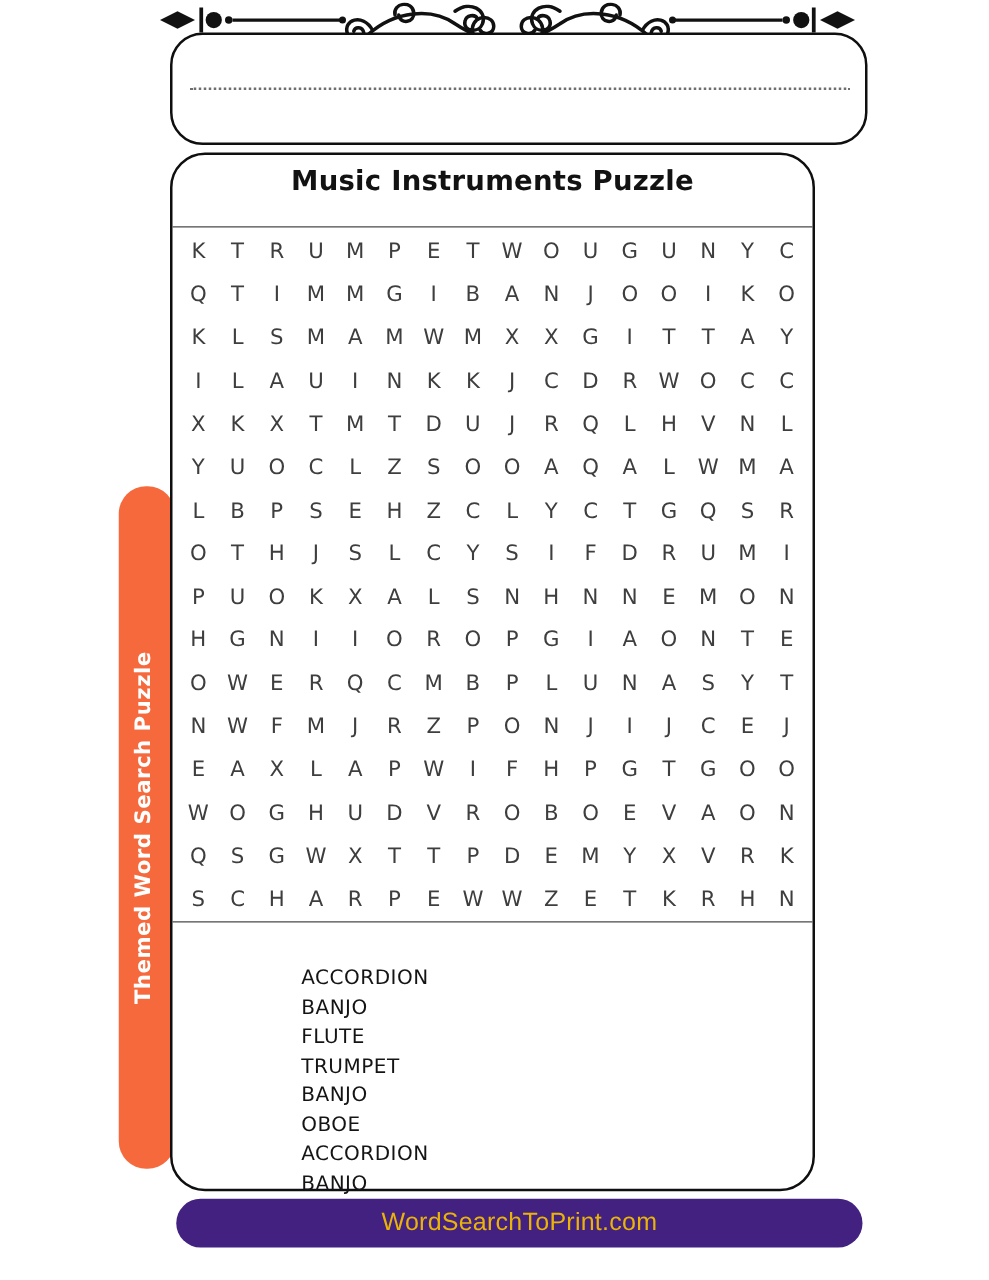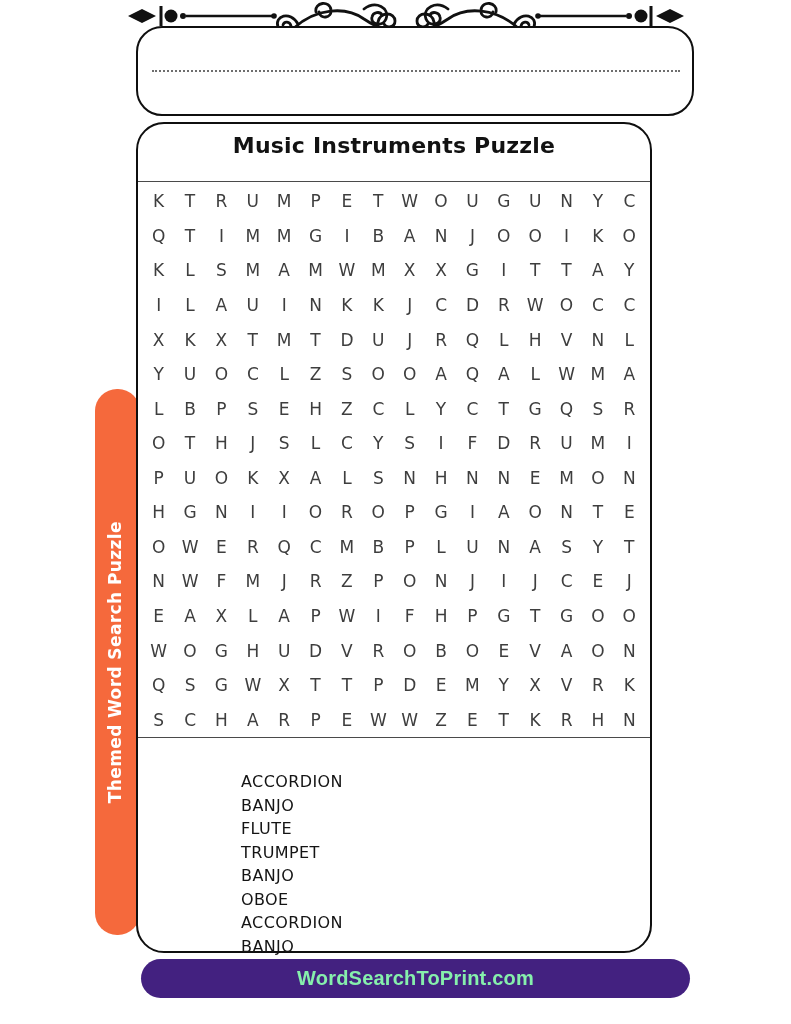--- a/index.html
+++ b/index.html
@@ -55,21 +55,21 @@
     white-space:nowrap; margin-left:10px;
   }
 
   
   .footer {
     position:absolute; left:141px; top:959px; width:549px; height:39px;
     background:var(--accent-purple,#432180); border-radius:20px; z-index:3;
     display:flex; align-items:center; justify-content:center;
   }
   .footer-label {
-    color:#86efac; font-weight:bold; font-size:20px;
+    color:#eab308; font-weight:normal; font-size:20px;
     font-family:"Liberation Sans","DejaVu Sans",sans-serif; letter-spacing:0.2px;
   }
 </style>
 </head>
 <body>
 
 <div class="page">
 
   <svg class="flourish" viewBox="0 0 560 38" aria-hidden="true">
     <g id="half">

